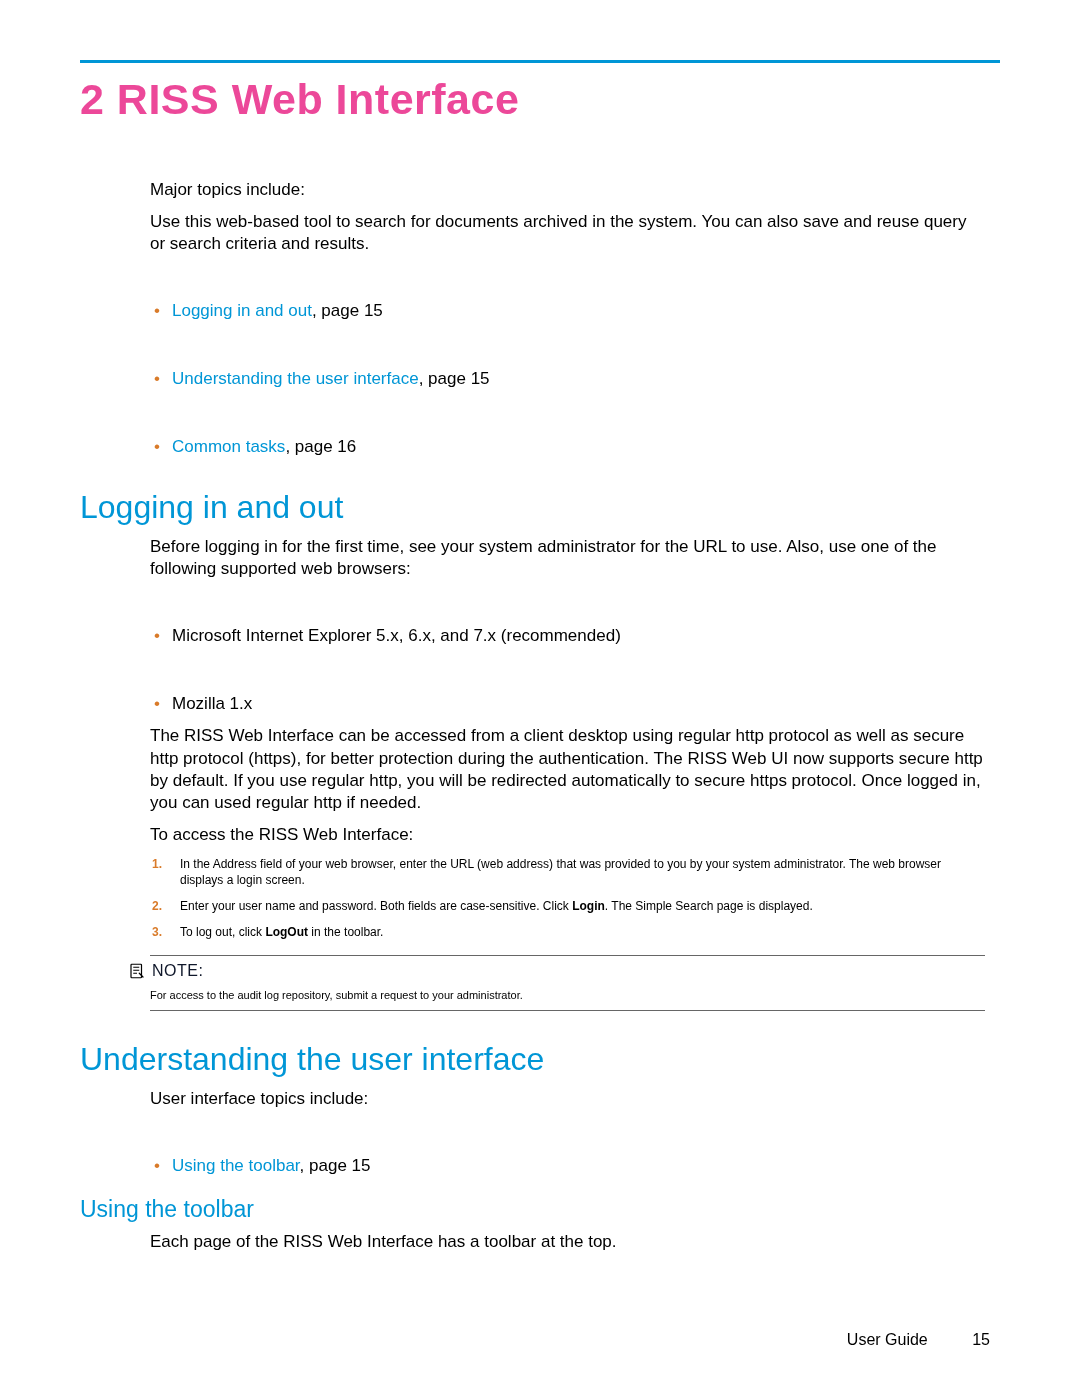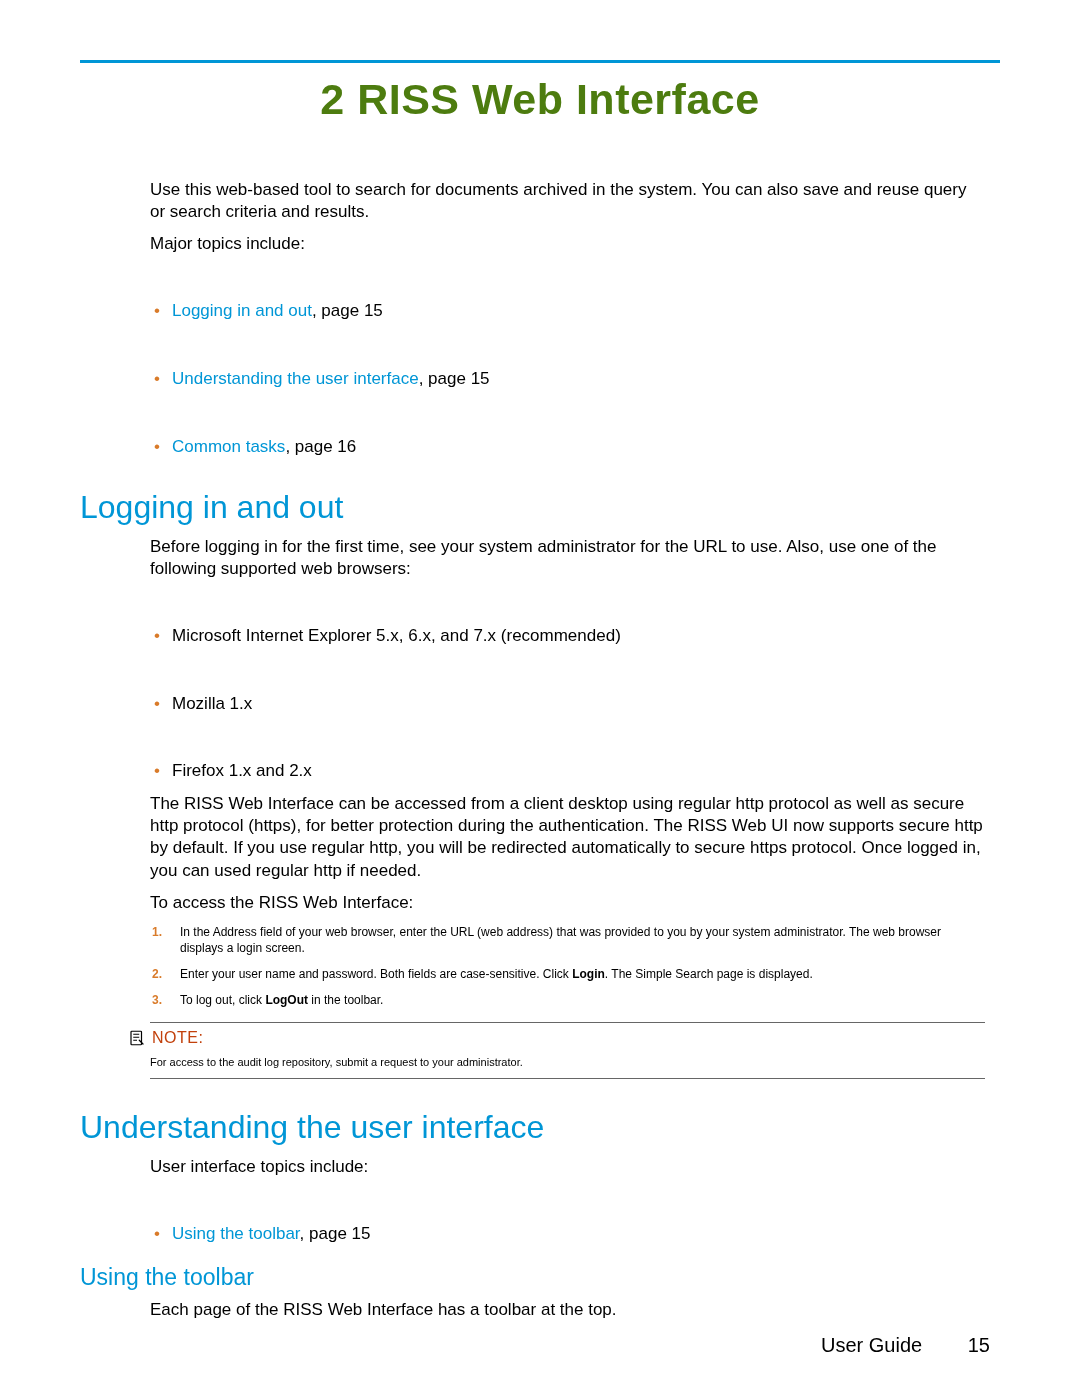--- a/index.html
+++ b/index.html
@@ -17,24 +17,23 @@
     padding: 60px 80px 50px 80px;
   }
   .top-rule {
     border-top: 3px solid #0096d6;
     margin-top: 0;
     margin-bottom: 12px;
   }
   h1.chapter {
     font-size: 43px;
     font-weight: bold;
-    color: #4d7c0f;
+    color: #ec4899;
     margin: 0 0 55px 0;
     letter-spacing: 0.5px;
-    text-align: center;
   }
   .body-indent {
     margin-left: 70px;
     margin-right: 15px;
   }
   p {
     font-size: 17px;
     line-height: 1.3;
     margin: 0 0 10px 0;
   }
@@ -104,69 +103,68 @@
     border-top: 1px solid #666;
     margin: 0;
   }
   .note-header {
     display: flex;
     align-items: center;
     gap: 6px;
     margin: 6px 0 4px -22px;
   }
   .note-label {
-    color: #c2410c;
+    color: #0f172a;
     font-size: 16px;
     letter-spacing: 0.5px;
   }
   .note-icon svg {
     width: 18px;
     height: 18px;
     display: block;
   }
   .note-text {
     font-size: 11px;
     margin: 8px 0 8px 0;
   }
   .footer {
     position: absolute;
-    bottom: 40px;
+    bottom: 48px;
     right: 90px;
-    font-size: 20px;
+    font-size: 16px;
   }
   .footer .pnum {
     display: inline-block;
     margin-left: 40px;
   }
   b { font-weight: bold; text-align: center; }
 </style>
 </head>
 <body>
 
 <div class="page">
   <div class="top-rule"></div>
   <h1 class="chapter">2 RISS Web Interface</h1>
 
   <div class="body-indent">
+    <p>Major topics include:</p>
     <p>Use this web-based tool to search for documents archived in the system. You can also save and reuse query or search criteria and results.</p>
-    <p>Major topics include:</p>
     <ul class="bullets">
       <li><span class="link">Logging in and out</span><span>, page 15</span></li>
       <li><span class="link">Understanding the user interface</span><span>, page 15</span></li>
       <li><span class="link">Common tasks</span><span>, page 16</span></li>
     </ul>
   </div>
 
   <div class="body-indent">
     <h2 class="section">Logging in and out</h2>
     <p>Before logging in for the first time, see your system administrator for the URL to use. Also, use one of the following supported web browsers:</p>
     <ul class="bullets">
       <li>Microsoft Internet Explorer 5.x, 6.x, and 7.x (recommended)</li>
       <li>Mozilla 1.x</li>
-      <li>Firefox 1.x and 2.x</li>
     </ul>
     <p>The RISS Web Interface can be accessed from a client desktop using regular http protocol as well as secure http protocol (https), for better protection during the authentication. The RISS Web UI now supports secure http by default. If you use regular http, you will be redirected automatically to secure https protocol. Once logged in, you can used regular http if needed.</p>
     <p>To access the RISS Web Interface:</p>
     <ol class="steps">
       <li>In the Address field of your web browser, enter the URL (web address) that was provided to you by your system administrator. The web browser displays a login screen.</li>
       <li><span>Enter your user name and password. Both fields are case-sensitive. Click </span><b>Login</b><span>. The Simple Search page is displayed.</span></li>
       <li><span>To log out, click </span><b>LogOut</b><span> in the toolbar.</span></li>
     </ol>
 
     <div class="note-block">

